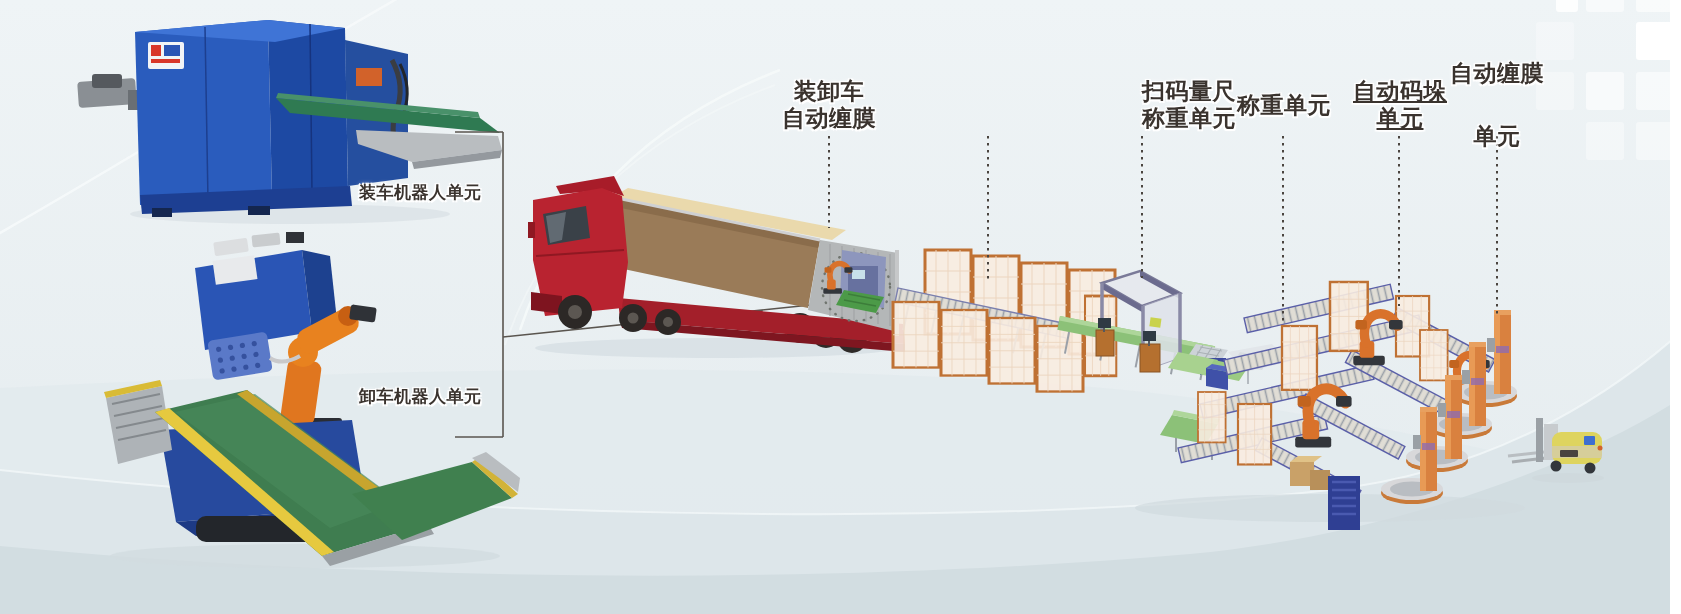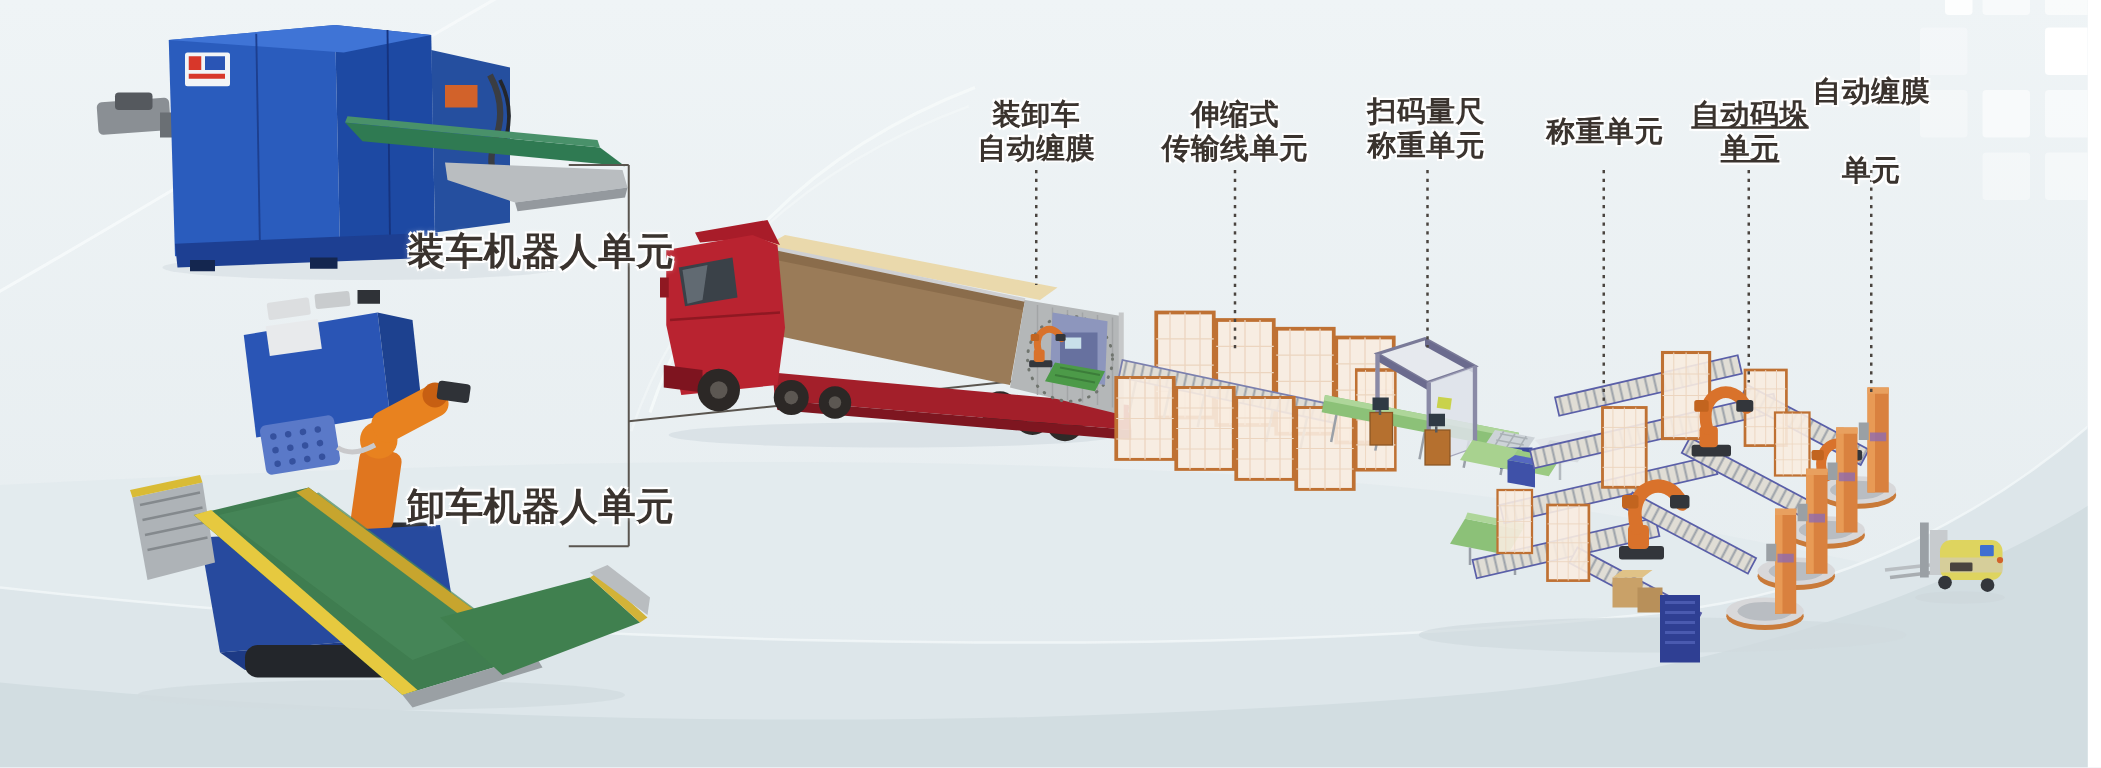--- a/index.html
+++ b/index.html
@@ -14,27 +14,28 @@
   .unit-label{
     position:absolute;top:78px;height:54px;width:150px;
     display:flex;flex-direction:column;justify-content:center;align-items:center;
     font-size:23px;font-weight:bold;line-height:27px;
     color:#3a332e;letter-spacing:0.5px;white-space:nowrap;
     text-shadow:-1.5px -1.5px 0 #fff,1.5px -1.5px 0 #fff,-1.5px 1.5px 0 #fff,1.5px 1.5px 0 #fff,0 0 5px #fff;
   }
   .unit-label span{display:block;text-align:center;}
   .side-label{
     position:absolute;width:176px;
-    font-size:30px;font-weight:bold;color:#3a332e;
+    font-size:17px;font-weight:bold;color:#3a332e;
     letter-spacing:0.5px;white-space:nowrap;
     text-shadow:-1.5px -1.5px 0 #fff,1.5px -1.5px 0 #fff,-1.5px 1.5px 0 #fff,1.5px 1.5px 0 #fff,0 0 5px #fff;
+    margin-left:33px;
   }
   .lbl-u1{left:754px;}
   .lbl-u2{left:913px;}
-  .lbl-u3{left:1066px;font-family:Liberation Mono, monospace;}
+  .lbl-u3{left:1114px;}
   .lbl-u4{left:1209px;}
   .lbl-u5{left:1325px;text-decoration:underline;}
   .lbl-u6{left:1422px;gap:36px;}
   .lbl-load{left:326px;top:181px;}
   .lbl-unload{left:326px;top:385px;font-family:Liberation Serif, serif;}
 </style>
 </head>
 <body>
 
 <div class="stage">
@@ -390,24 +391,20 @@
     <line x1="1283" y1="136" x2="1283" y2="322"></line>
     <line x1="1399" y1="136" x2="1399" y2="306"></line>
     <line x1="1497" y1="136" x2="1497" y2="318"></line>
   </g>
 </svg>
 
 <div class="unit-label lbl-u1">
   <span>装卸车</span>
   <span>自动缠膜</span>
 </div>
-<div class="unit-label lbl-u2">
-  <span>伸缩式</span>
-  <span>传输线单元</span>
-</div>
 <div class="unit-label lbl-u3">
   <span>扫码量尺</span>
   <span>称重单元</span>
 </div>
 <div class="unit-label lbl-u4">
   <span>称重单元</span>
   <span></span>
 </div>
 <div class="unit-label lbl-u5">
   <span>自动码垛</span>

